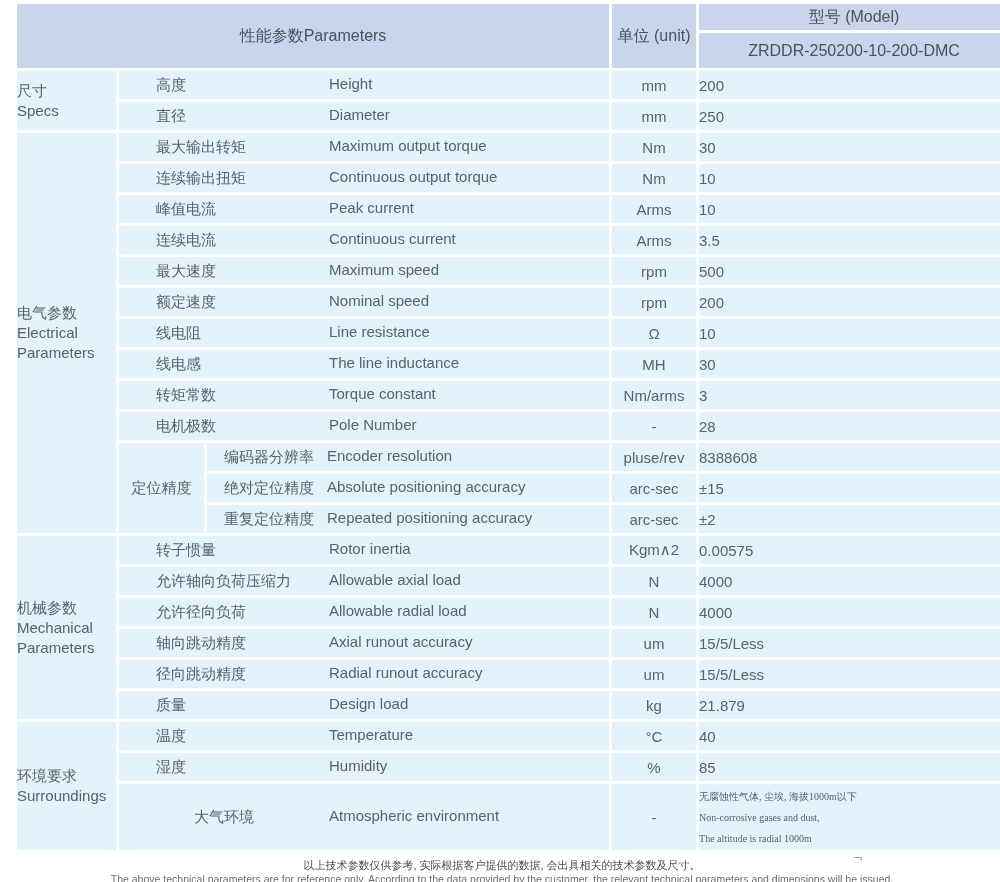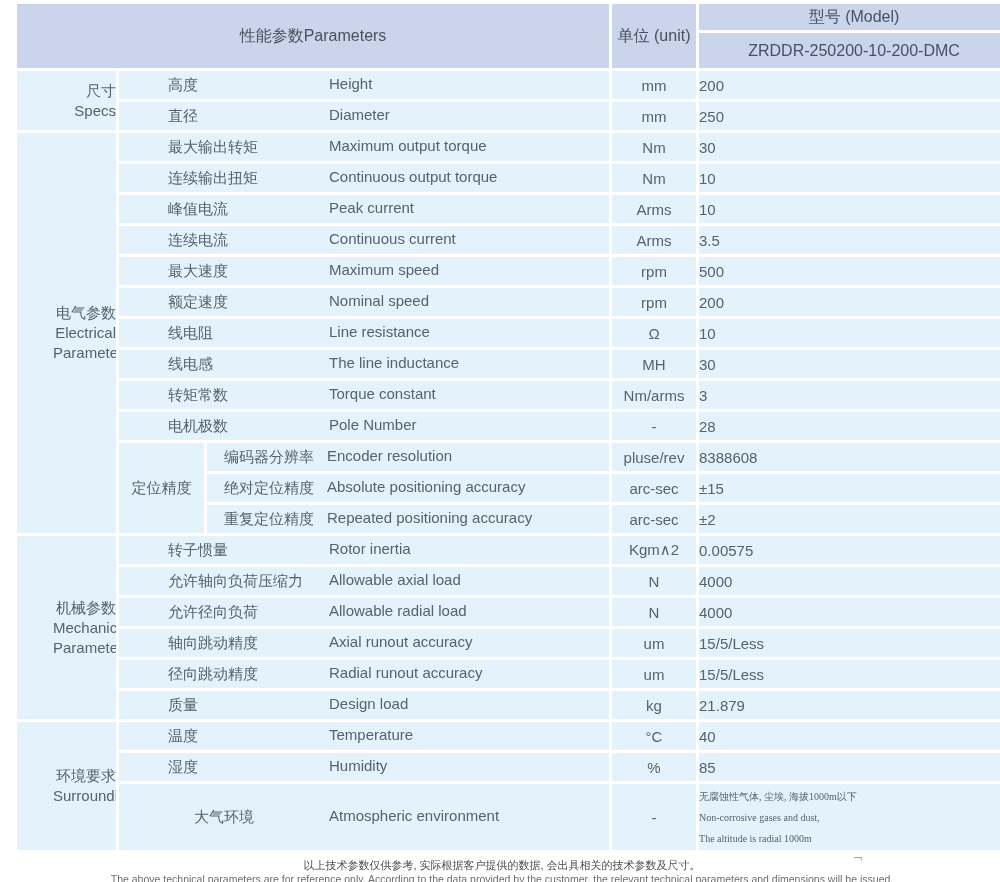--- a/index.html
+++ b/index.html
@@ -38,34 +38,33 @@
     font-size: 16px;
     text-align: center;
     vertical-align: middle;
   }
   thead tr.h1 th { height: 26px; }
   thead tr.h2 th { height: 35px; }
   tbody tr { height: 28px; }
   tbody tr.tall { height: 66px; }
 
   td.group {
-    text-align: right;
+    text-align: left;
     vertical-align: middle;
     line-height: 20px;
-    padding-left: 36px;
   }
   td.posgroup {
     text-align: center;
     vertical-align: middle;
   }
   td.labels { vertical-align: middle; white-space: nowrap; }
   td.labels .zh {
     display: inline-block;
     width: 210px;
-    padding-left: 49px;
+    padding-left: 37px;
     vertical-align: middle;
   }
   td.labels .zh-sub {
     display: inline-block;
     width: 120px;
     padding-left: 17px;
     vertical-align: middle;
   }
   td.labels .zh-centered {
     display: inline-block;

